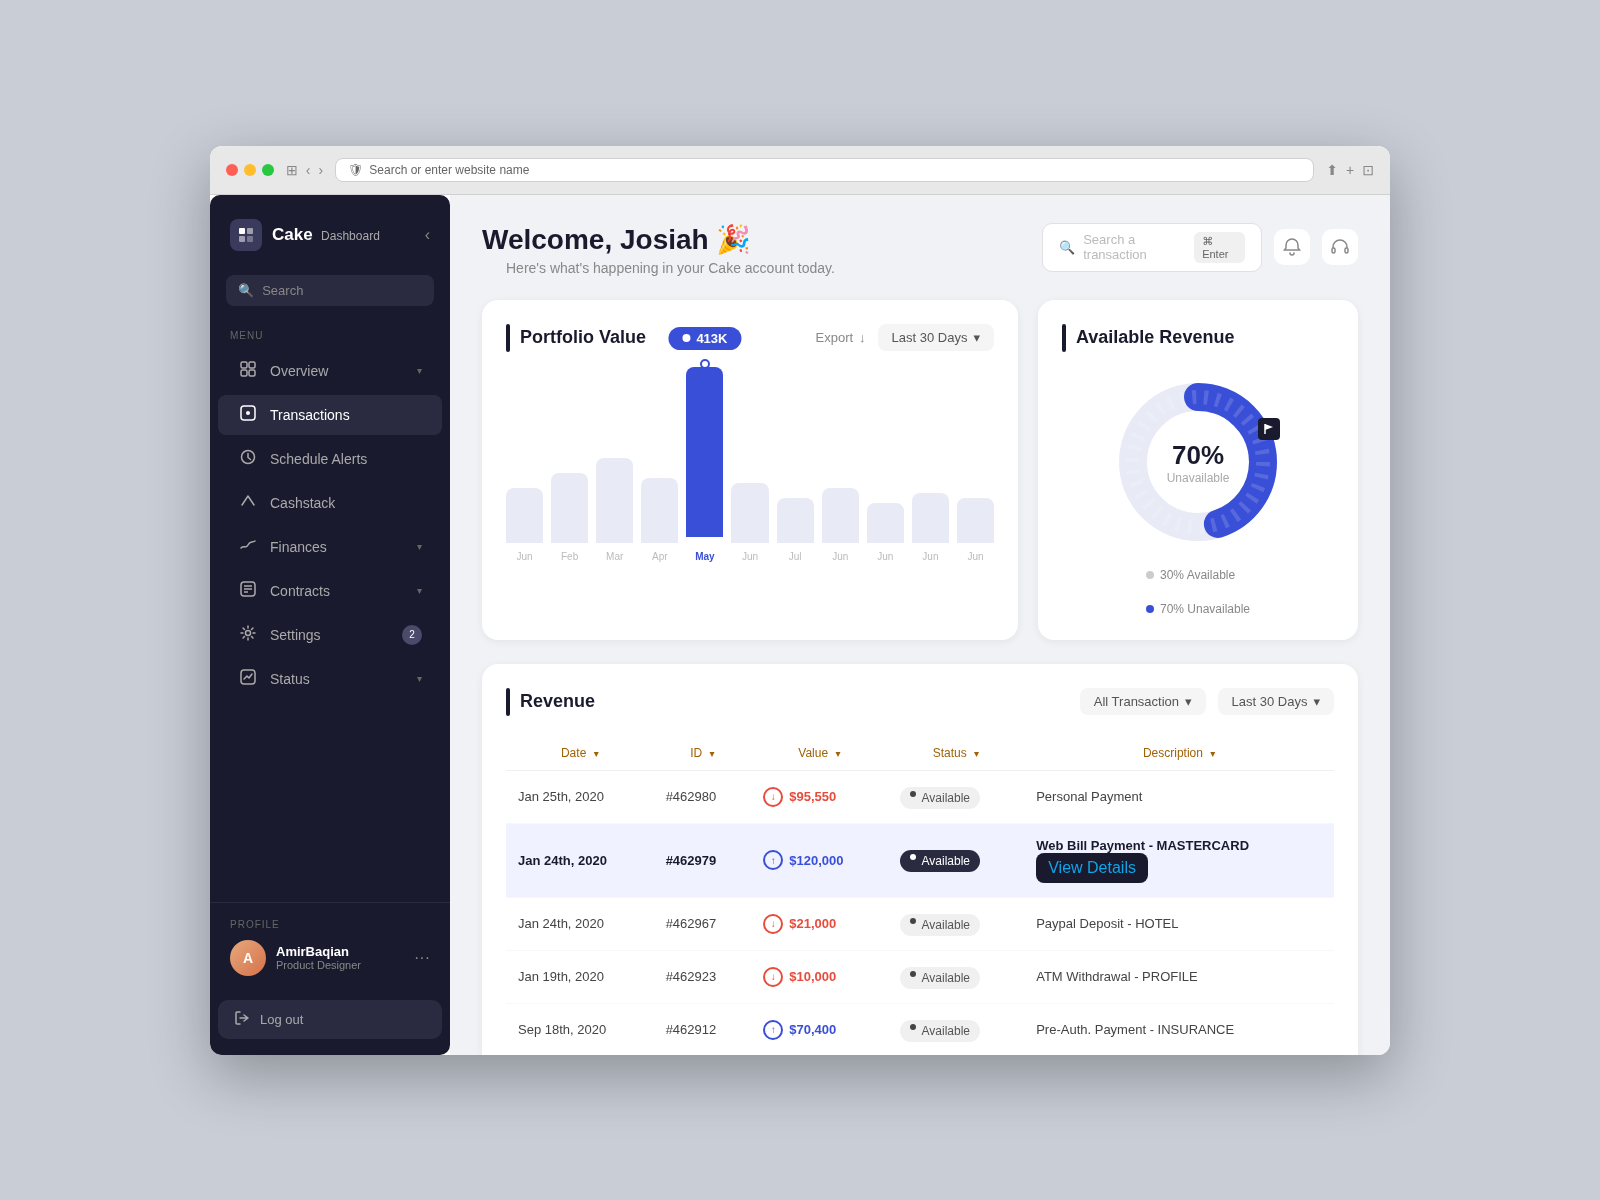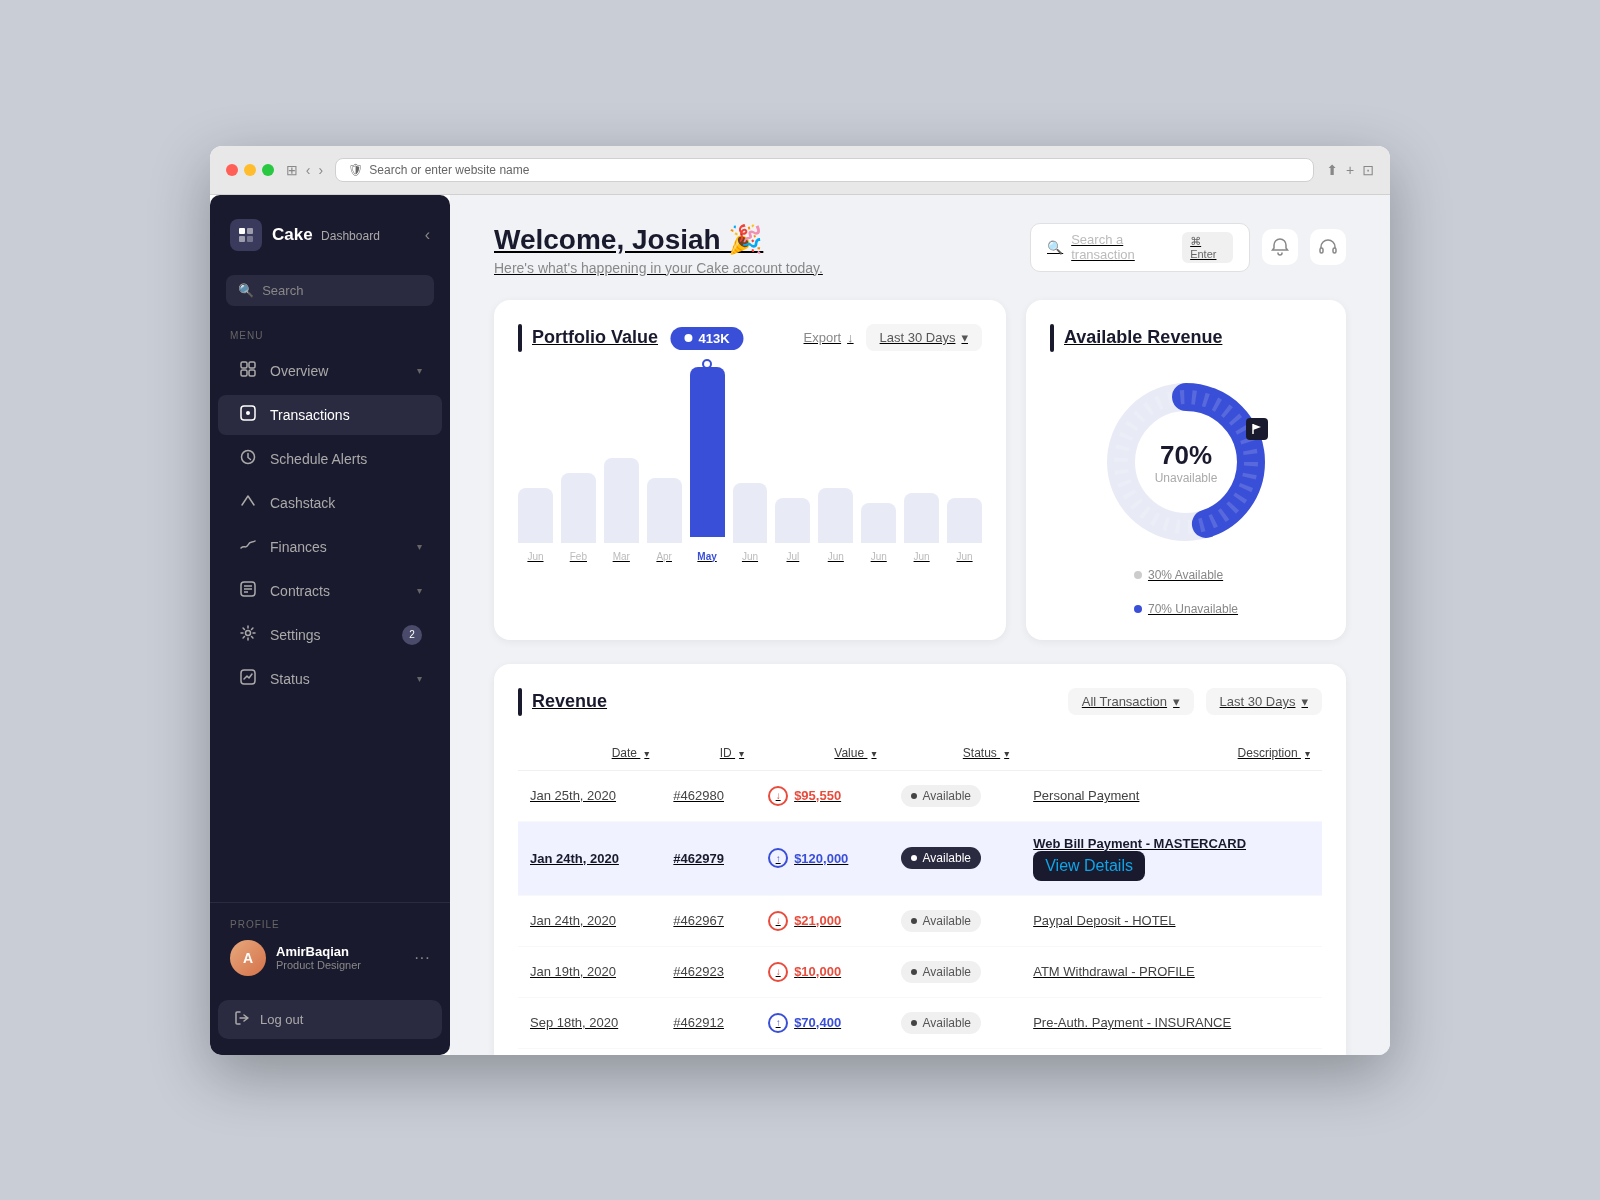--- a/index.html
+++ b/index.html
@@ -175,31 +175,30 @@
       gap: 10px;
       color: #aaa;
       cursor: pointer;
       font-size: 13px;
     }
     
     .main-content {
       flex: 1;
       background: #f0f2f5;
       overflow-y: auto;
-      padding: 28px 44px;
-      text-decoration: underline;
+      padding: 28px 32px;
     }
     .page-header {
       display: flex;
       align-items: flex-start;
       justify-content: space-between;
       margin-bottom: 24px;
     }
     .page-title { font-size: 28px; font-weight: 700; color: #1a1a2e; }
-    .page-subtitle { font-size: 14px; color: #888; margin-top: 4px; }
+    .page-subtitle { font-size: 14px; color: #888; margin-top: 4px; margin-left: 24px; }
     .header-actions {
       display: flex;
       align-items: center;
       gap: 12px;
     }
     .search-bar {
       background: #fff;
       border: 1px solid #e0e0e0;
       border-radius: 10px;
       padding: 8px 16px;
@@ -354,24 +353,24 @@
       display: flex;
       align-items: center;
       gap: 6px;
       cursor: pointer;
     }
     table {
       width: 100%;
       border-collapse: collapse;
     }
     th {
-      text-align: right;
+      text-align: center;
       padding: 10px 12px;
       font-size: 12px;
-      color: #404040;
+      color: #a16207;
       font-weight: 500;
       border-bottom: 1px solid #f0f0f0;
     }
     th .sort-arrow { margin-left: 4px; font-size: 10px; }
     td {
       padding: 14px 12px;
       font-size: 13px;
       color: #444;
       border-bottom: 1px solid #f8f8f8;
     }
@@ -401,21 +400,21 @@
       border-radius: 50%;
       border: 2px solid #e74c3c;
       display: flex;
       align-items: center;
       justify-content: center;
       font-size: 10px;
       color: #e74c3c;
     }
     .status-badge {
       display: inline-flex;
-      align-items: center;
+      align-items: flex-start;
       gap: 6px;
       padding: 4px 10px;
       border-radius: 20px;
       font-size: 12px;
       font-weight: 500;
     }
     .status-available {
       background: #f0f0f0;
       color: #555;
     }

